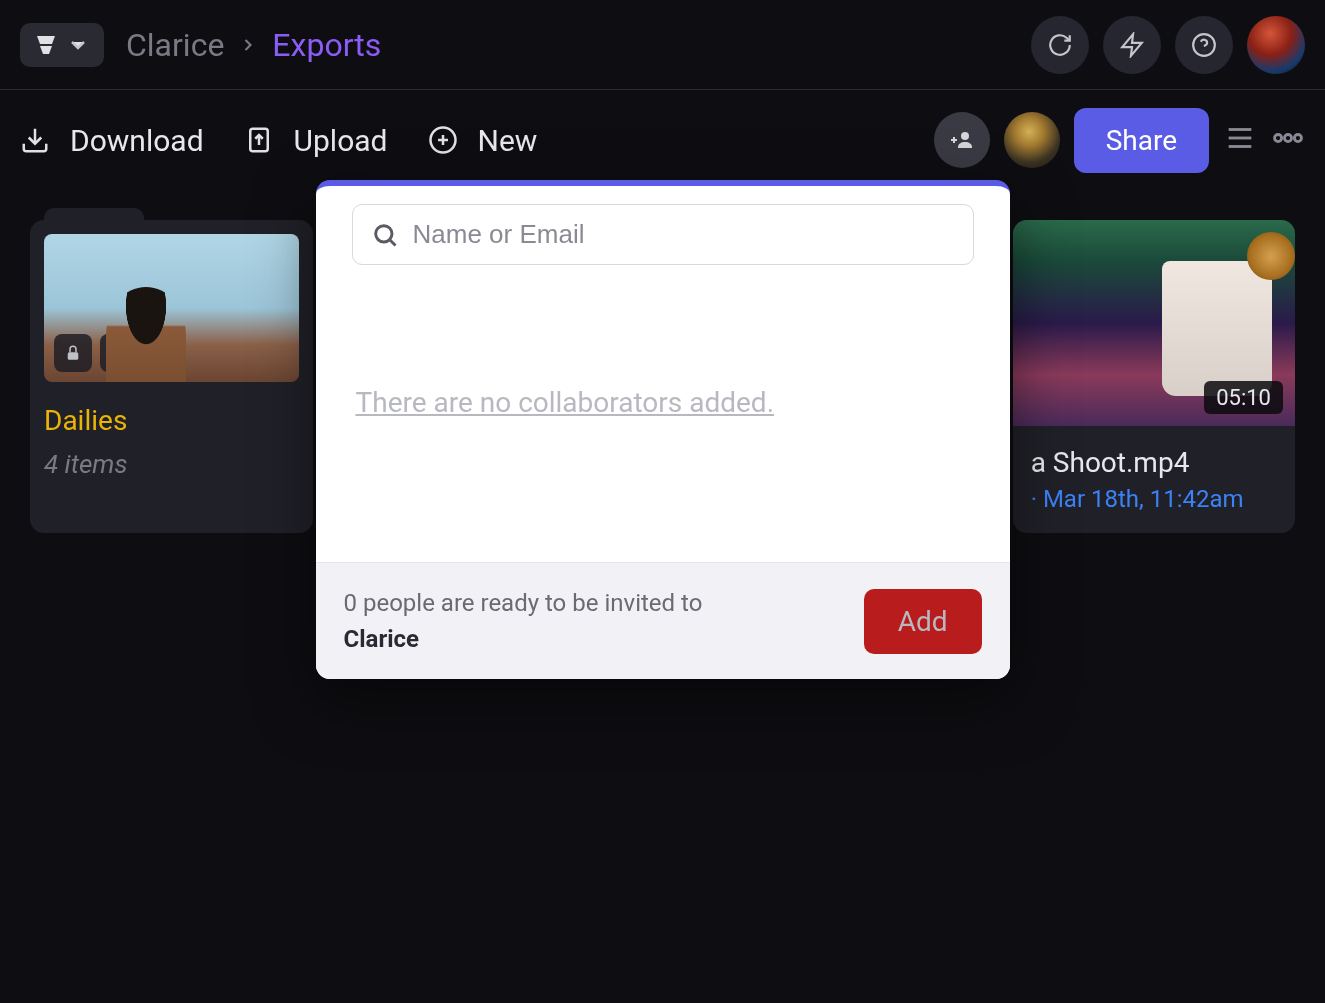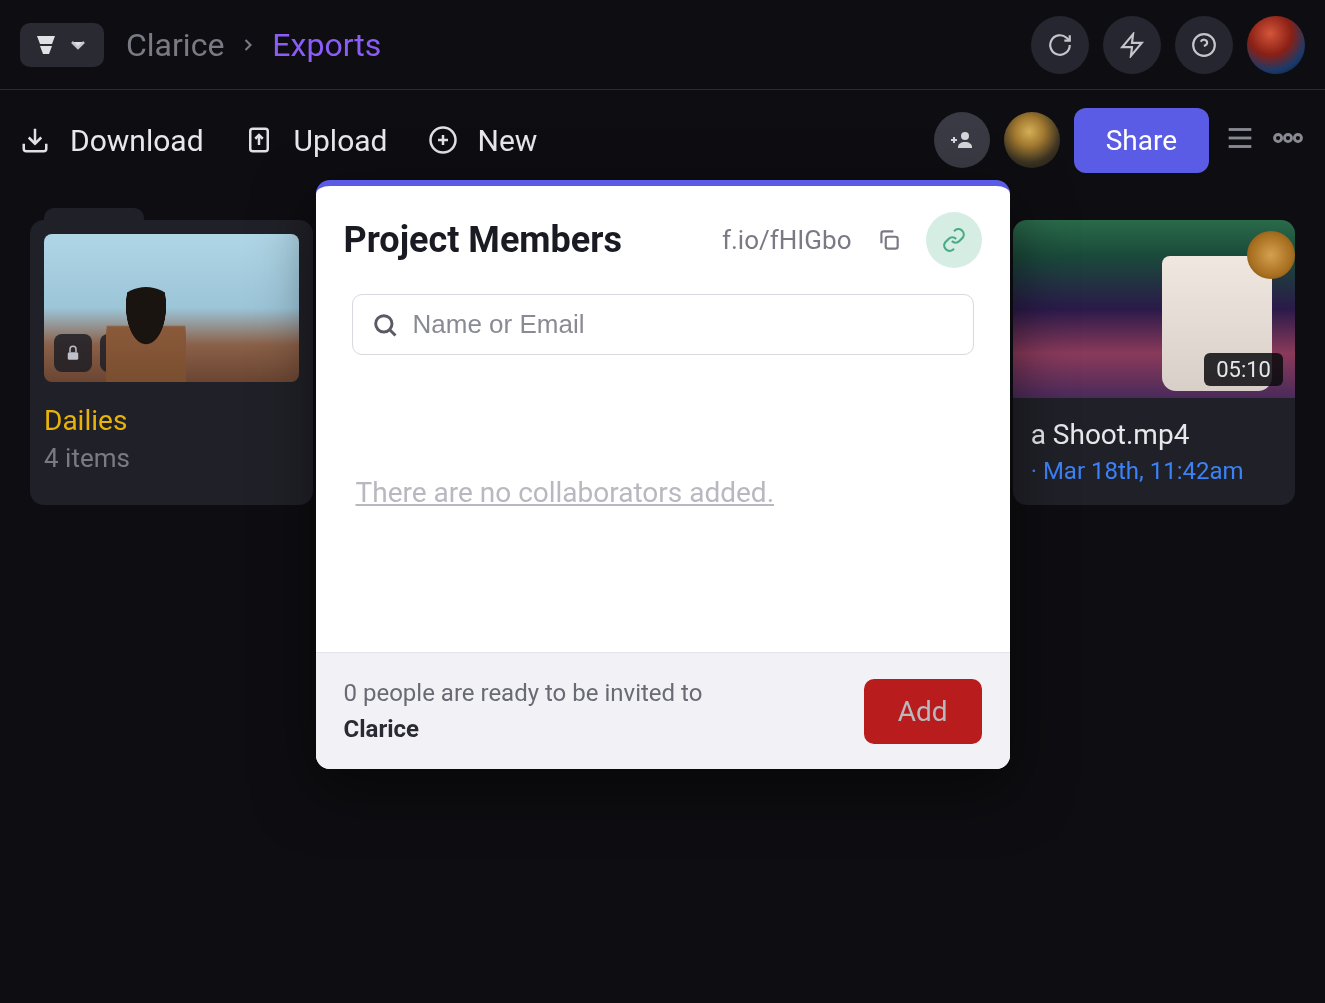--- a/index.html
+++ b/index.html
@@ -113,30 +113,30 @@
     }
     .thumb-icons { position: absolute; bottom: 10px; left: 10px; display: flex; gap: 8px; }
     .thumb-icon {
       width: 38px; height: 38px;
       background: rgba(30,30,38,0.85);
       border-radius: 8px;
       display: flex; align-items: center; justify-content: center;
     }
     .thumb-icon svg { width: 18px; height: 18px; fill: #c0c0c8; }
     .folder-title { color: #eab308; font-size: 28px; margin-top: 22px; }
-    .folder-meta { color: #7a7a85; font-size: 26px; margin-top: 6px; }
+    .folder-meta { color: #7a7a85; font-size: 26px; margin-top: 12px; font-style: italic; }
 
     .video-card {
       width: 284px;
       background: #202028;
       border-radius: 14px;
       overflow: hidden;
     }
     .video-thumb {
-      width: 100%; height: 178px;
+      width: 100%; height: 206px;
       background: linear-gradient(180deg, #2a6a4a 0%, #1a4a3a 20%, #2a1a4a 50%, #8a3a5a 75%, #4a2a5a 100%);
       position: relative;
     }
     .video-thumb::before {
       content: "";
       position: absolute; top: 20%; right: 8%;
       width: 110px; height: 135px;
       background: linear-gradient(180deg, #f0e8e0 0%, #d8d0c8 100%);
       border-radius: 8px 8px 14px 14px;
     }
@@ -372,38 +372,20 @@
     </div>
     <div class="video-title">a Shoot.mp4</div>
     <div class="video-meta">· Mar 18th, 11:42am</div>
   </div>
 </div>
 
 <div class="partial-thumb"></div>
 
 <div class="modal-backdrop">
   <div class="modal">
-    <div class="modal-header">
-      <div class="modal-title">Project Members</div>
-      <div class="modal-link-area">
-        <span class="modal-link">f.io/fHIGbo</span>
-        <div class="modal-icon-btn">
-          <svg viewBox="0 0 24 24">
-              <rect x="9" y="9" width="11" height="11" rx="2"></rect>
-              <path d="M5 15V6a2 2 0 0 1 2-2h9"></path>
-            </svg>
-        </div>
-        <div class="modal-icon-btn active">
-          <svg viewBox="0 0 24 24">
-              <path d="M10 13a5 5 0 0 0 7 0l3-3a5 5 0 0 0-7-7l-1 1"></path>
-              <path d="M14 11a5 5 0 0 0-7 0l-3 3a5 5 0 0 0 7 7l1-1"></path>
-            </svg>
-        </div>
-      </div>
-    </div>
 
     <div class="modal-search">
       <svg viewBox="0 0 24 24">
           <circle cx="11" cy="11" r="7"></circle>
           <line x1="21" y1="21" x2="16.5" y2="16.5"></line>
         </svg>
       <input type="text" placeholder="Name or Email" style="">
     </div>
 
     <div class="modal-empty">There are no collaborators added.</div>

